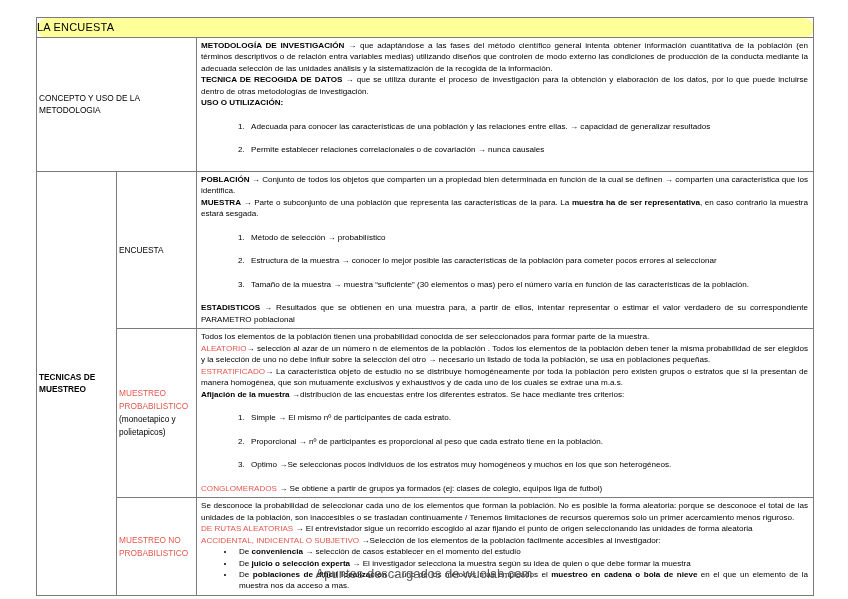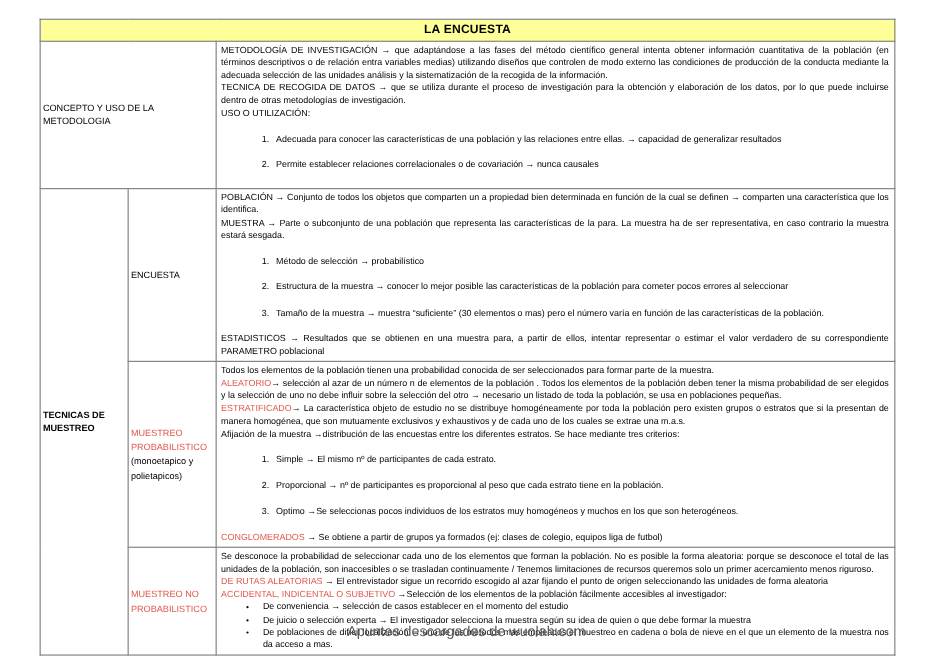--- a/index.html
+++ b/index.html
@@ -22,46 +22,46 @@
     border-collapse:collapse;
     table-layout:fixed;
   }
   table.doc td{
     border:1px solid #7b7b7b;
     vertical-align:top;
     padding:1px 3px 2px 3px;
   }
   .hdr-cell{
     background:#ffff99;
-    text-align:center;
-    font-weight:bold;
+    font-weight:normal;
     font-size:11px;
     letter-spacing:.2px;
     padding:3px 0 4px 0 !important;
     vertical-align:middle !important;
+    border-radius:10px;
   }
   .col-a{width:80px;}
   .col-b{width:80px;}
   .lbl{
     text-align:left;
     vertical-align:middle !important;
     font-size:8.3px;
     line-height:1.55;
     padding:4px 2px !important;
   }
   .lbl.bold{font-weight:bold;}
   .red{color:#e2574c;}
   .body-cell{
     font-size:8.1px;
     line-height:1.42;
     text-align:justify;
     padding:2px 5px 3px 4px !important;
   }
   .body-cell p{margin:0;}
-  b{font-weight:normal;}
+  b{font-weight:bold;}
   ol.num{
     margin:0 0 0 0;
     padding-left:34px;
     list-style-type:decimal;
   }
   ol.num li{
     margin:12px;
     padding-left:4px;
     text-align:justify;
   }

